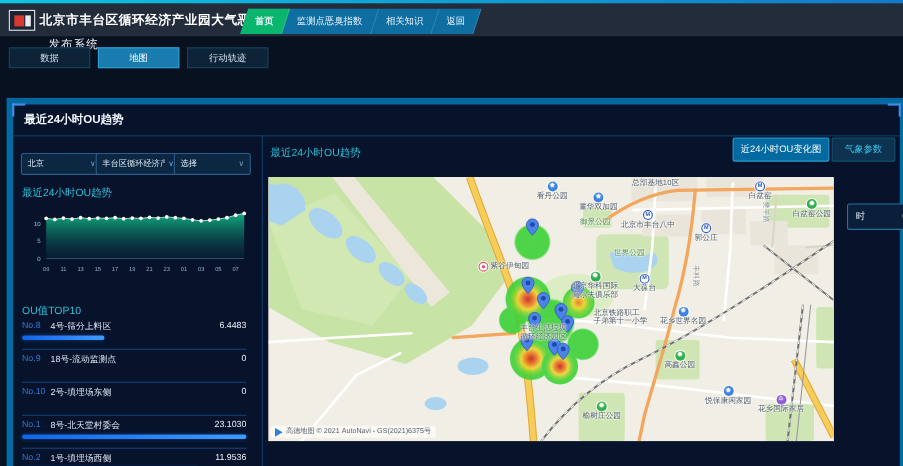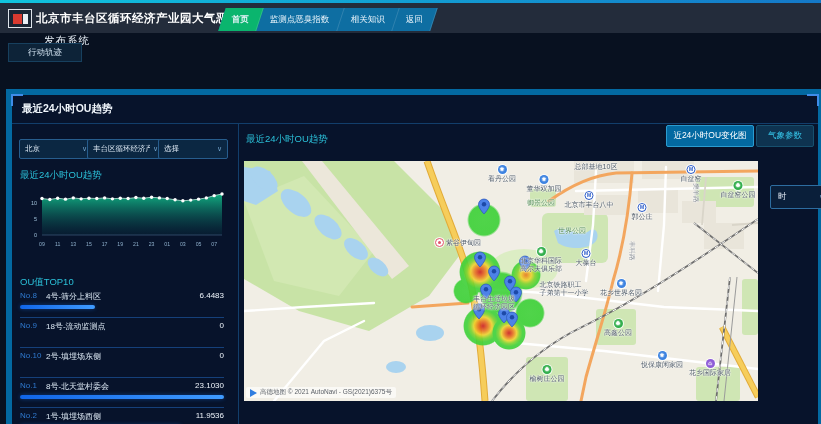--- a/index.html
+++ b/index.html
@@ -105,20 +105,22 @@
           <span>相关知识</span>
         </div>
         <div class="tab">
           <span>返回</span>
         </div>
       </div>
   </div>
 
   <div class="publish-label">发布系统</div>
   <div class="publish-tabs" id="ptabs">
+      <div class="ptab">数据</div>
+      <div class="ptab active">地图</div>
       <div class="ptab">行动轨迹</div>
     </div>
 
   <div class="main-panel">
     <div class="corner c-tl"></div>
     <div class="corner c-tr"></div>
     <div class="corner c-bl"></div>
     <div class="corner c-br"></div>
     <div class="panel-title">最近24小时OU趋势</div>
     <div class="panel-hr"></div>

